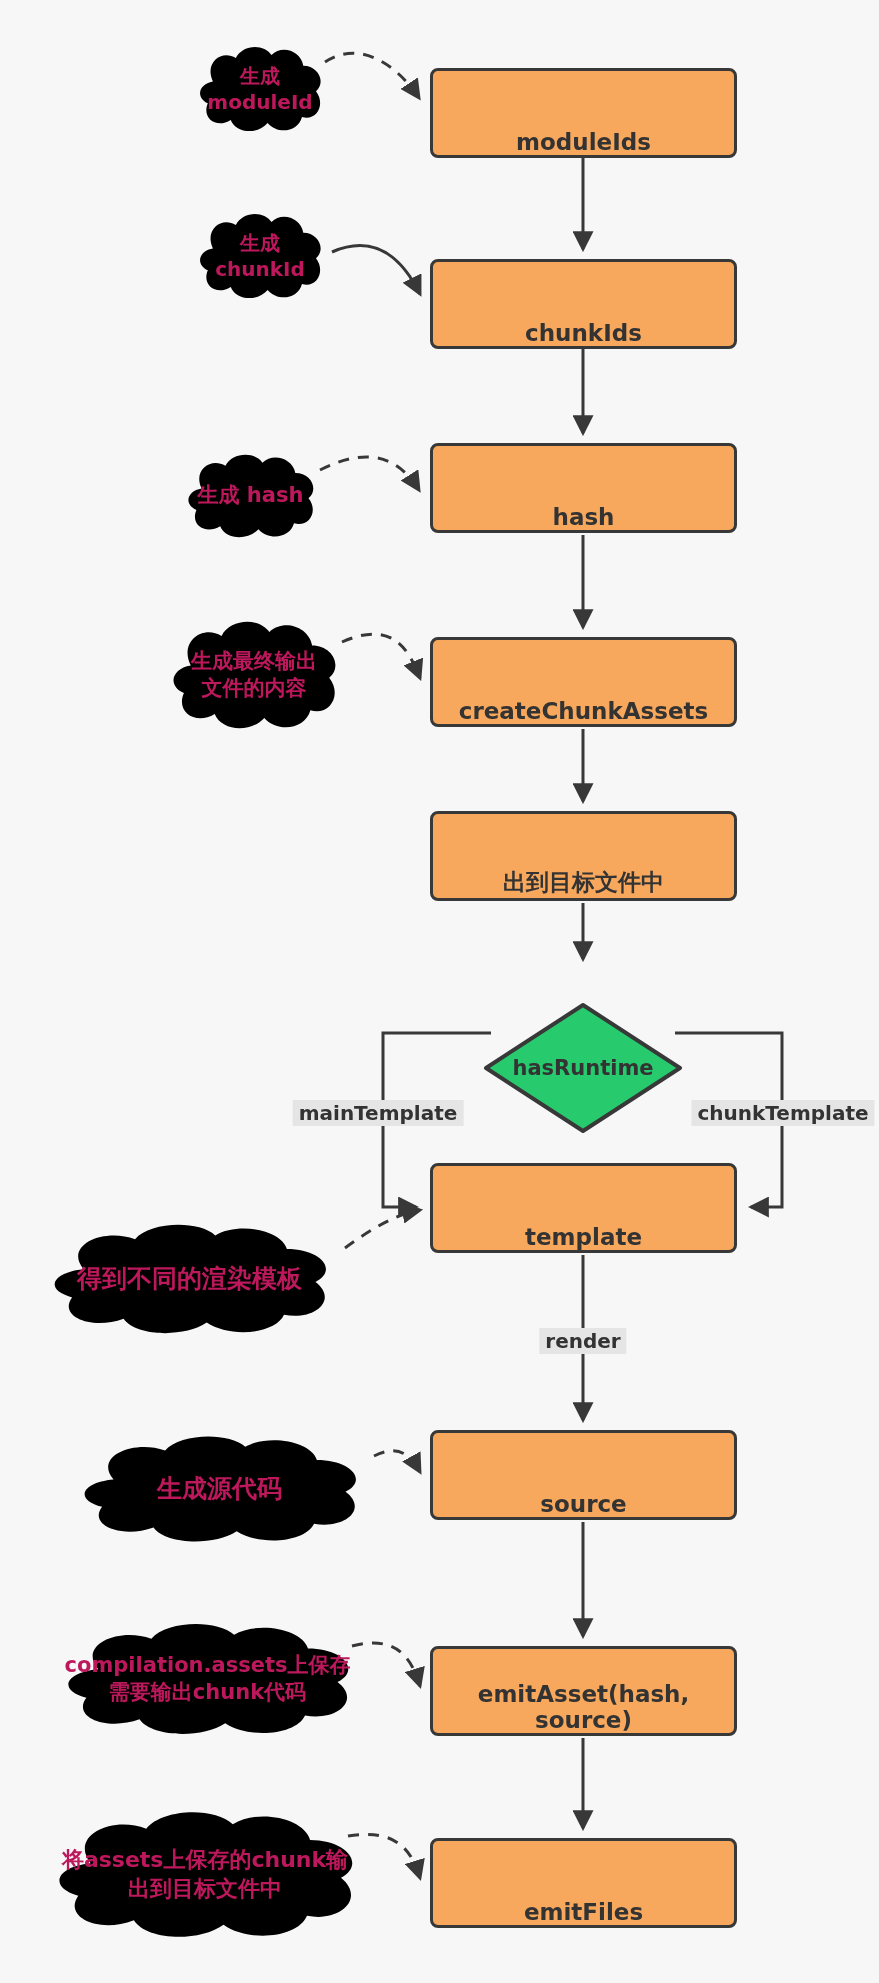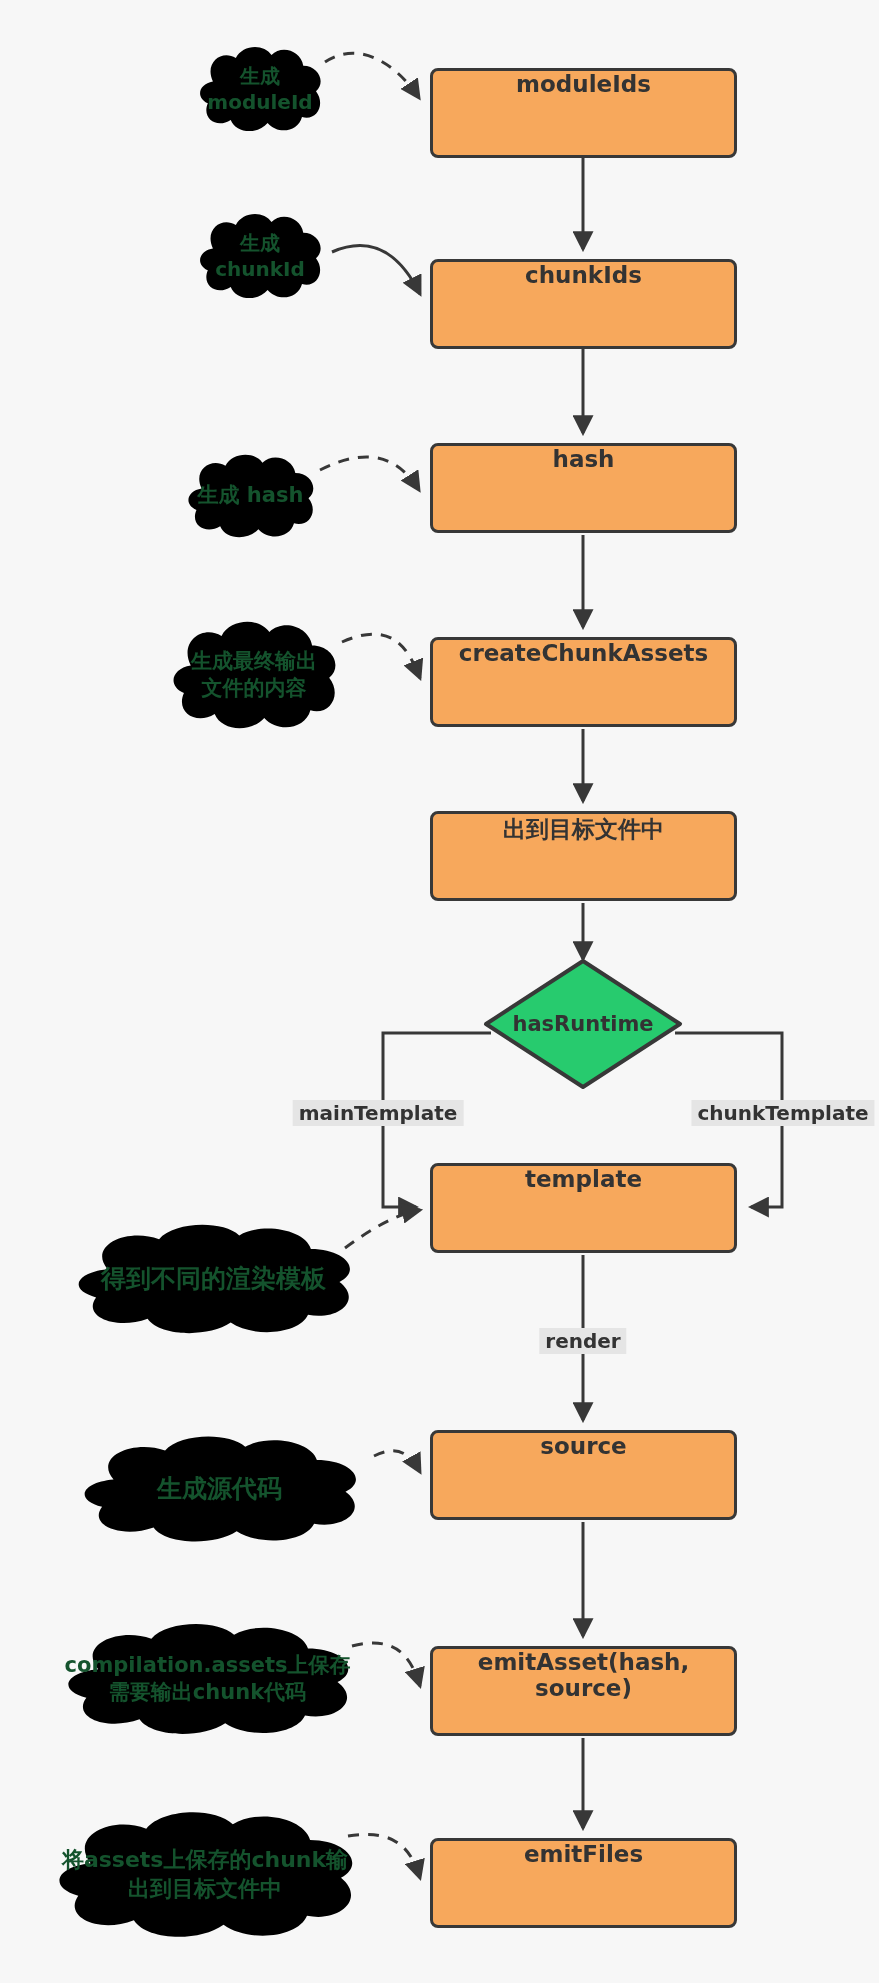--- a/index.html
+++ b/index.html
@@ -4,37 +4,37 @@
 <style>
   html,body{margin:0;padding:0;background:#f7f7f7;}
   .canvas{
     position:relative;width:879px;height:1983px;background:#f7f7f7;overflow:hidden;
     font-family:"DejaVu Sans","Liberation Sans",sans-serif;color:#333;
   }
   .edges{position:absolute;left:0;top:0;z-index:1;}
   .box{
     position:absolute;width:307px;height:90px;box-sizing:border-box;
     background:#f7a85c;border:3px solid #383838;border-radius:8px;
-    display:flex;align-items:flex-start;justify-content:center;z-index:2;
+    display:flex;align-items:flex-end;justify-content:center;z-index:2;
   }
   .box-label{font-size:23px;font-weight:bold;color:#333;text-align:center;}
   .diamond{position:absolute;z-index:2;}
   .diamond svg{position:absolute;left:0;top:0;width:100%;height:100%;overflow:visible;}
   .diamond polygon{fill:#27cb6e;stroke:#383838;stroke-width:4;stroke-linejoin:round;}
   .diamond-label{
     position:absolute;left:0;top:0;width:100%;height:100%;
     display:flex;align-items:center;justify-content:center;
     font-size:21px;font-weight:bold;color:#333;
   }
   .cloud{position:absolute;z-index:2;}
   .cloud-svg{position:absolute;left:0;top:0;width:100%;height:100%;overflow:visible;}
   .cloud-label{
     position:absolute;left:0;top:0;width:100%;height:100%;
     display:flex;align-items:center;justify-content:center;text-align:center;
-    font-weight:bold;color:#14532d;white-space:pre-line;line-height:1.3;
+    font-weight:bold;color:#be185d;white-space:pre-line;line-height:1.3;
   }
   .chip{
     position:absolute;transform:translateX(-50%);z-index:3;
     background:#e5e5e5;padding:1px 6px;
     font-size:20px;font-weight:bold;color:#333;white-space:nowrap;
   }
 </style>
 </head>
 <body>
 
@@ -96,21 +96,21 @@
   <div class="box" style="left:430px;top:1430px">
     <span class="box-label">source</span>
   </div>
   <div class="box" style="left:430px;top:1646px">
     <span class="box-label">emitAsset(hash, source)</span>
   </div>
   <div class="box" style="left:430px;top:1838px">
     <span class="box-label">emitFiles</span>
   </div>
 
-  <div class="diamond" style="left:483px;top:958px;width:200px;height:132px">
+  <div class="diamond" style="left:483px;top:1002px;width:200px;height:132px">
     <svg viewBox="0 0 200 132" preserveAspectRatio="none">
       <polygon points="100,3 197,66 100,129 3,66"></polygon>
     </svg>
     <div class="diamond-label">hasRuntime</div>
   </div>
 
   <div class="chip" style="left:378px;top:1100px">mainTemplate</div>
   <div class="chip" style="left:783px;top:1100px">chunkTemplate</div>
   <div class="chip" style="left:583px;top:1328px">render</div>
 
@@ -134,21 +134,21 @@
       </svg>
     <div class="cloud-label" style="font-size:21px">生成 hash</div>
   </div>
   <div class="cloud" style="left:160px;top:613px;width:188px;height:124px">
     <svg class="cloud-svg" viewBox="0 0 220 130" preserveAspectRatio="none">
         <use href="#cloudPath"></use>
       </svg>
     <div class="cloud-label" style="font-size:21px">生成最终输出
 文件的内容</div>
   </div>
-  <div class="cloud" style="left:56px;top:1216px;width:315px;height:126px">
+  <div class="cloud" style="left:32px;top:1216px;width:315px;height:126px">
     <svg class="cloud-svg" viewBox="0 0 220 130" preserveAspectRatio="none">
         <use href="#cloudPath"></use>
       </svg>
     <div class="cloud-label" style="font-size:25px">得到不同的渲染模板</div>
   </div>
   <div class="cloud" style="left:62px;top:1428px;width:315px;height:122px">
     <svg class="cloud-svg" viewBox="0 0 220 130" preserveAspectRatio="none">
         <use href="#cloudPath"></use>
       </svg>
     <div class="cloud-label" style="font-size:25px">生成源代码</div>

